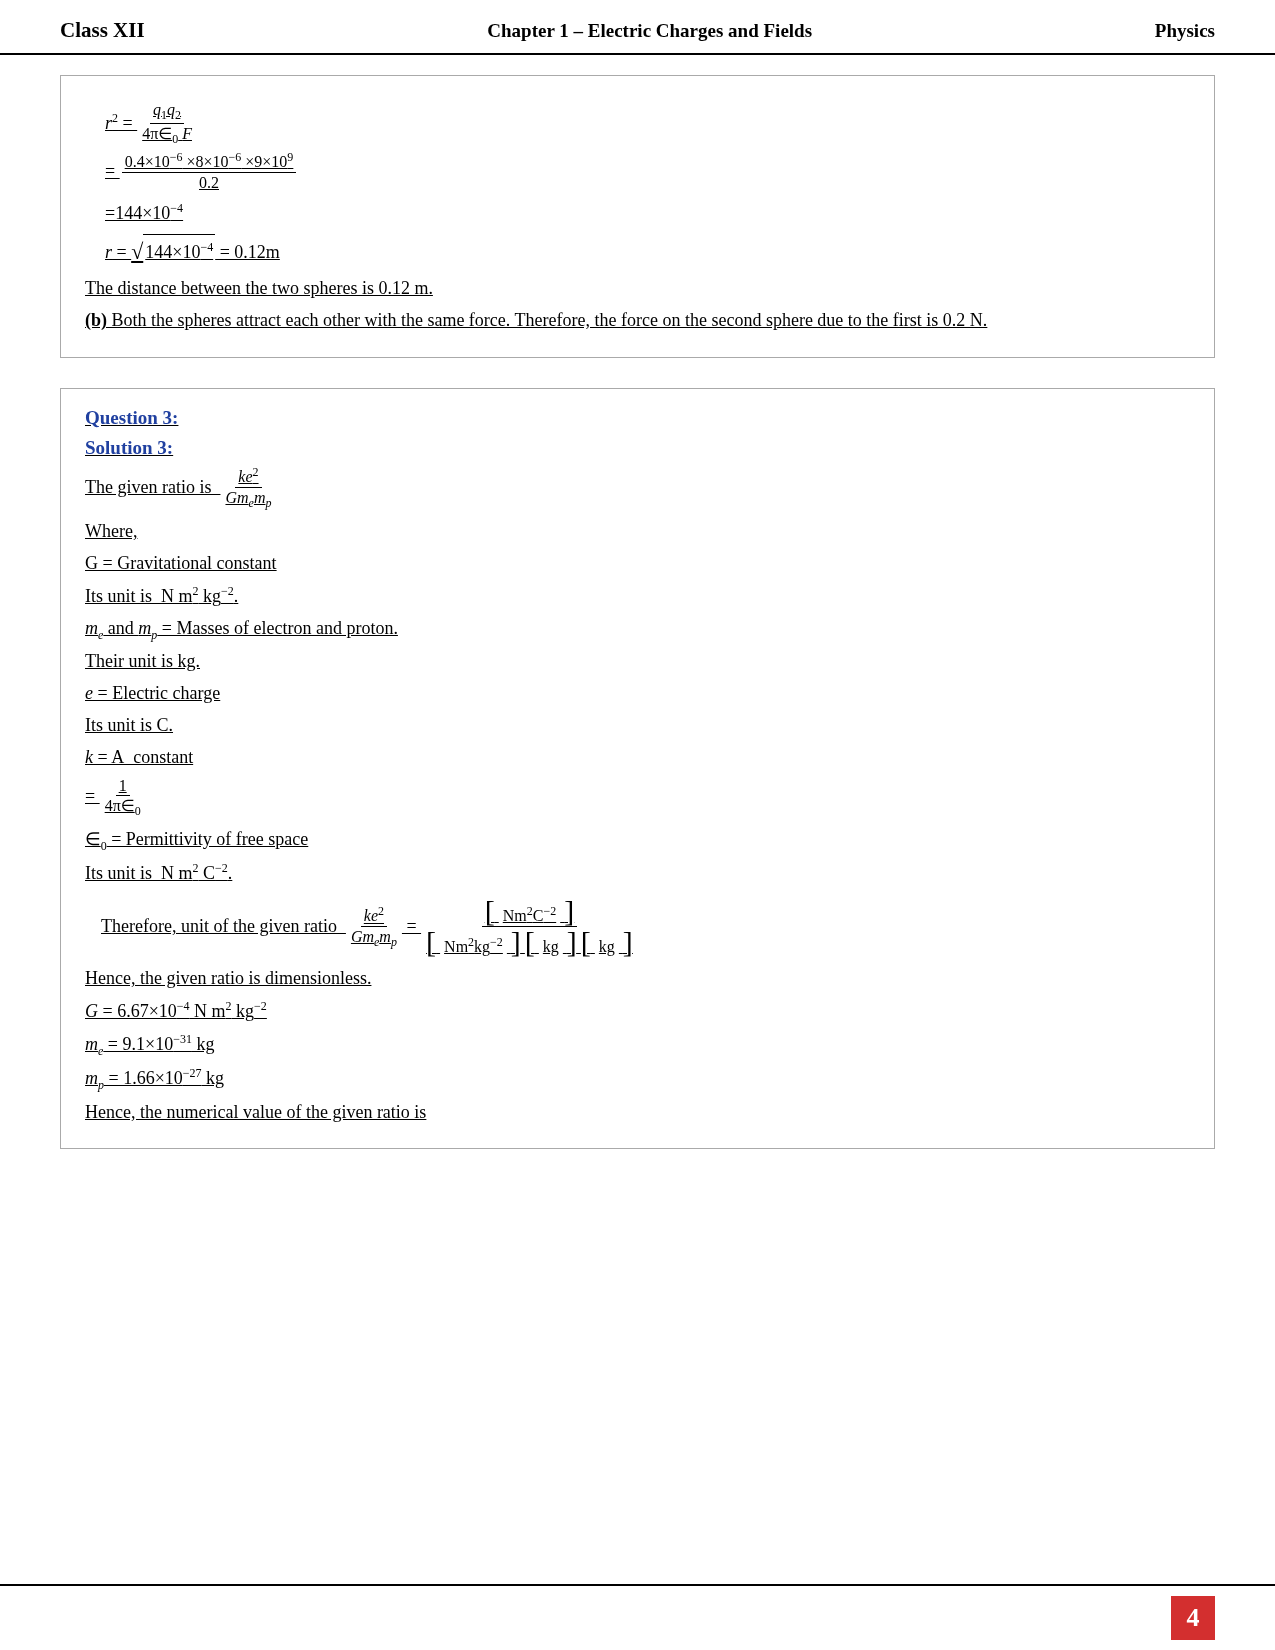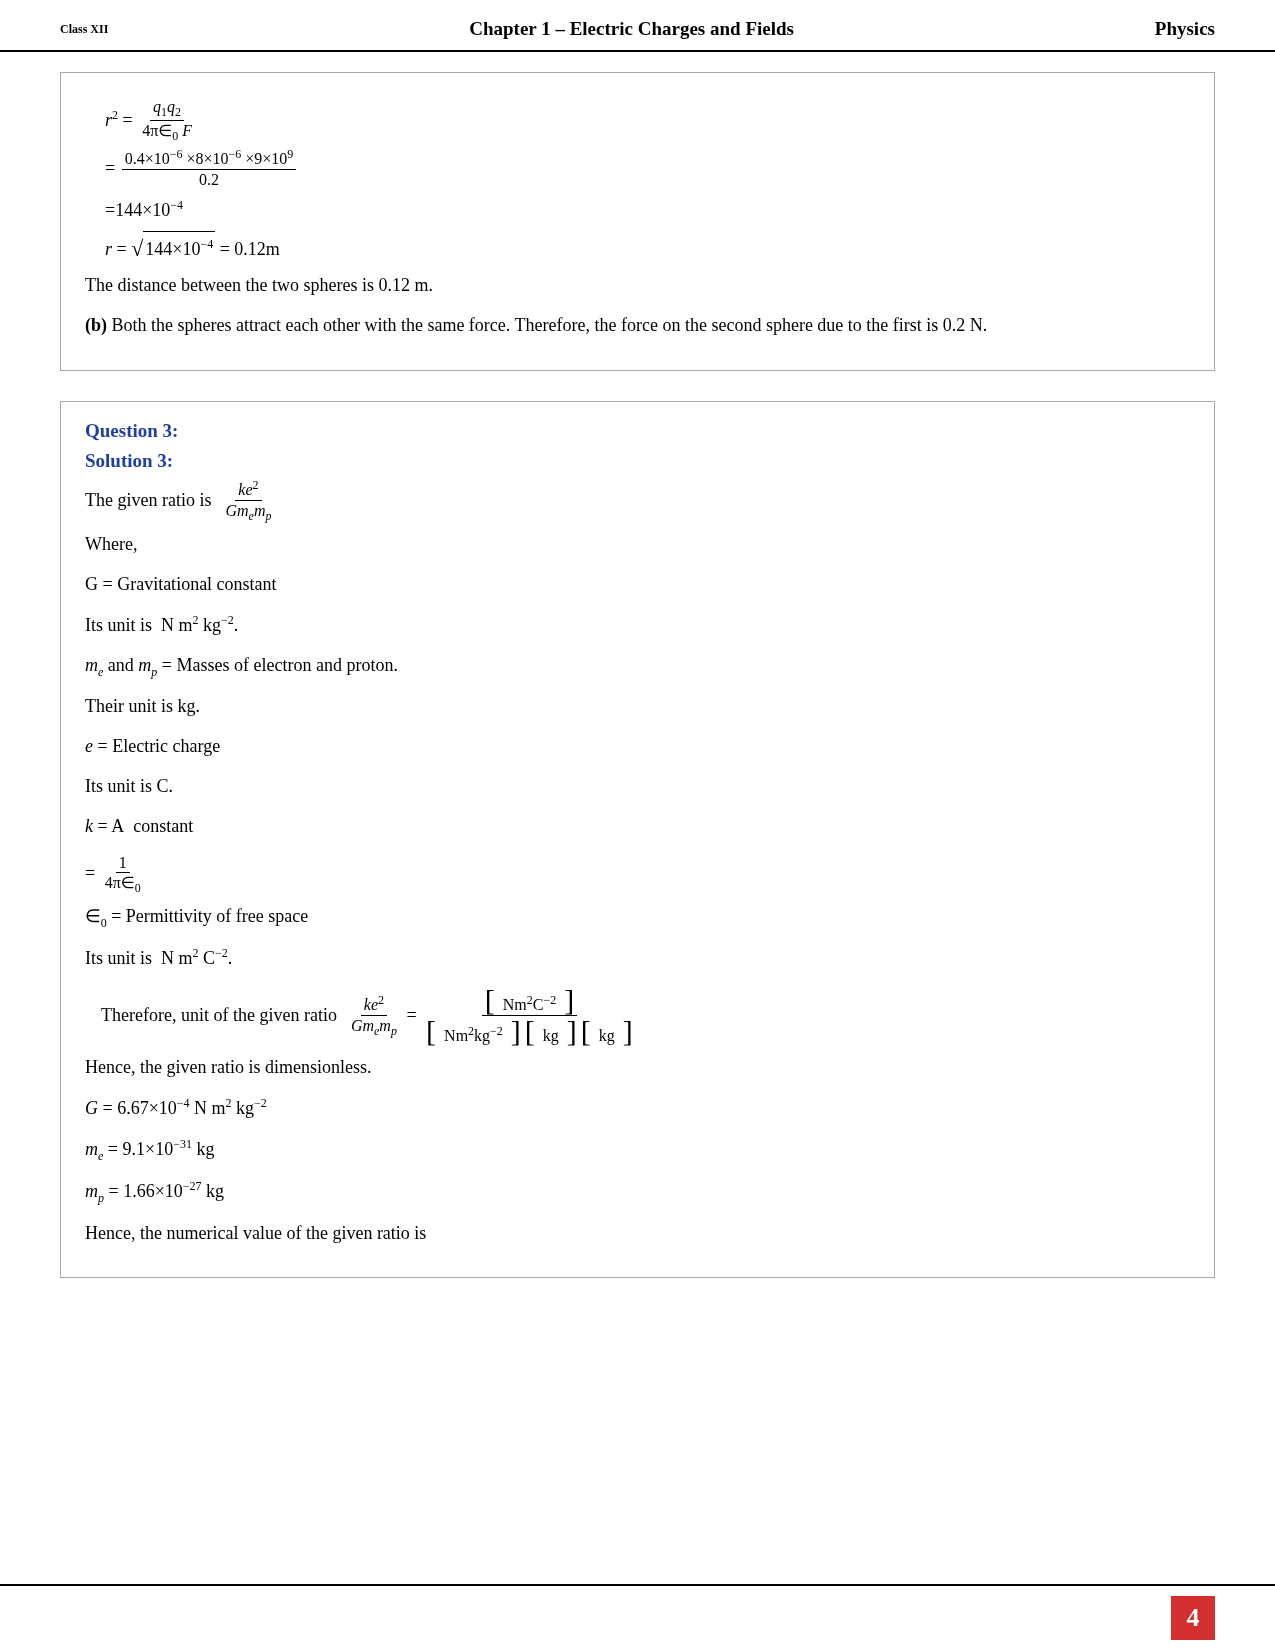--- a/index.html
+++ b/index.html
@@ -16,21 +16,21 @@
     
     .page-header {
       display: flex;
       justify-content: space-between;
       align-items: center;
       padding: 18px 60px 10px 60px;
       border-bottom: 2px solid #000;
     }
     .header-left {
       font-weight: bold;
-      font-size: 12px;
+      font-size: 21px;
     }
     .header-center {
       font-weight: bold;
       font-size: 19px;
       text-align: center;
     }
     .header-right {
       font-weight: bold;
       font-size: 19px;
     }
@@ -39,20 +39,21 @@
     .main-content {
       padding: 20px 60px 80px 60px;
     }
 
     
     .box-section {
       border: 1.5px solid #aaa;
       padding: 18px 24px 18px 24px;
       margin-bottom: 30px;
       background: #fff;
+      text-decoration: underline;
     }
 
     
     .math-block {
       margin: 6px 0 6px 20px;
       font-size: 18px;
       line-height: 1.9;
     }
     .math-line {
       display: flex;
@@ -104,21 +105,21 @@
       margin-bottom: 6px;
     }
     .solution-label {
       color: #2040a0;
       font-weight: bold;
       font-size: 19px;
       margin: 8px 0 6px 0;
     }
 
     .text-line {
-      margin: 12px 0;
+      margin: 4px 0;
       font-size: 18px;
       line-height: 1.55;
     }
     .text-bold { font-weight: bold; }
     .big-sq-open, .big-sq-close {
       font-size: 30px;
       line-height: 1;
       font-weight: 300;
     }
     .bracket-inner {

